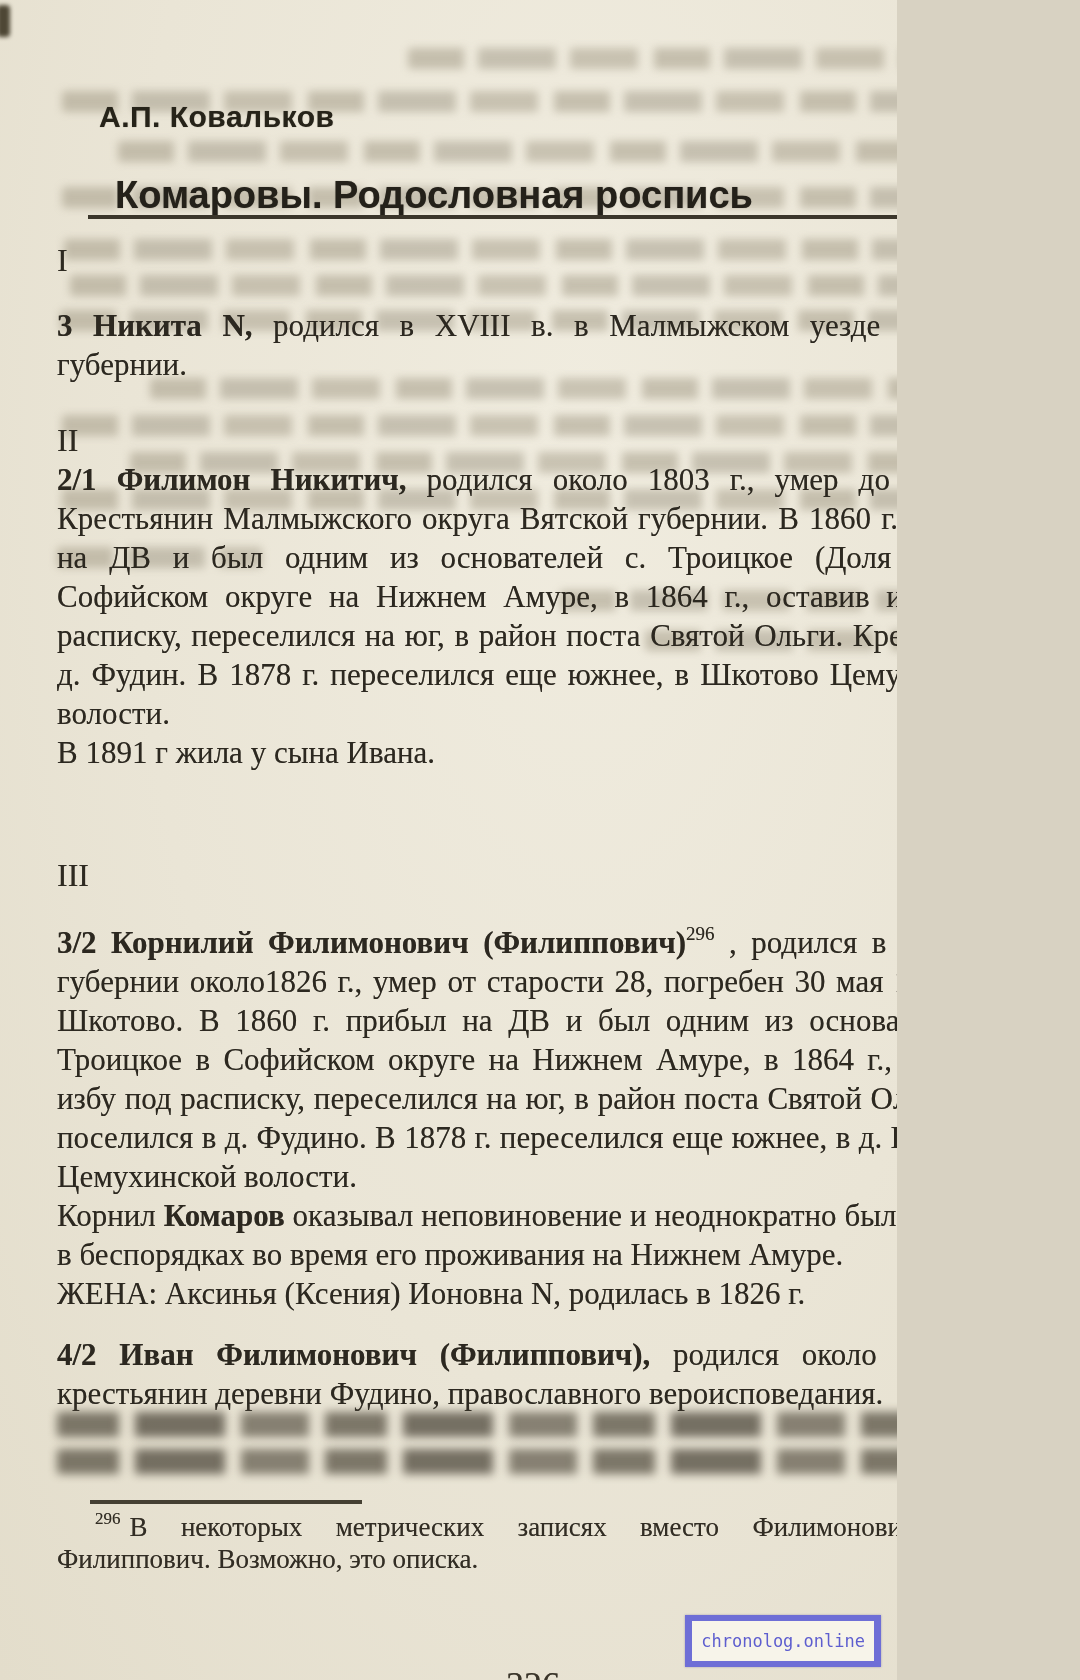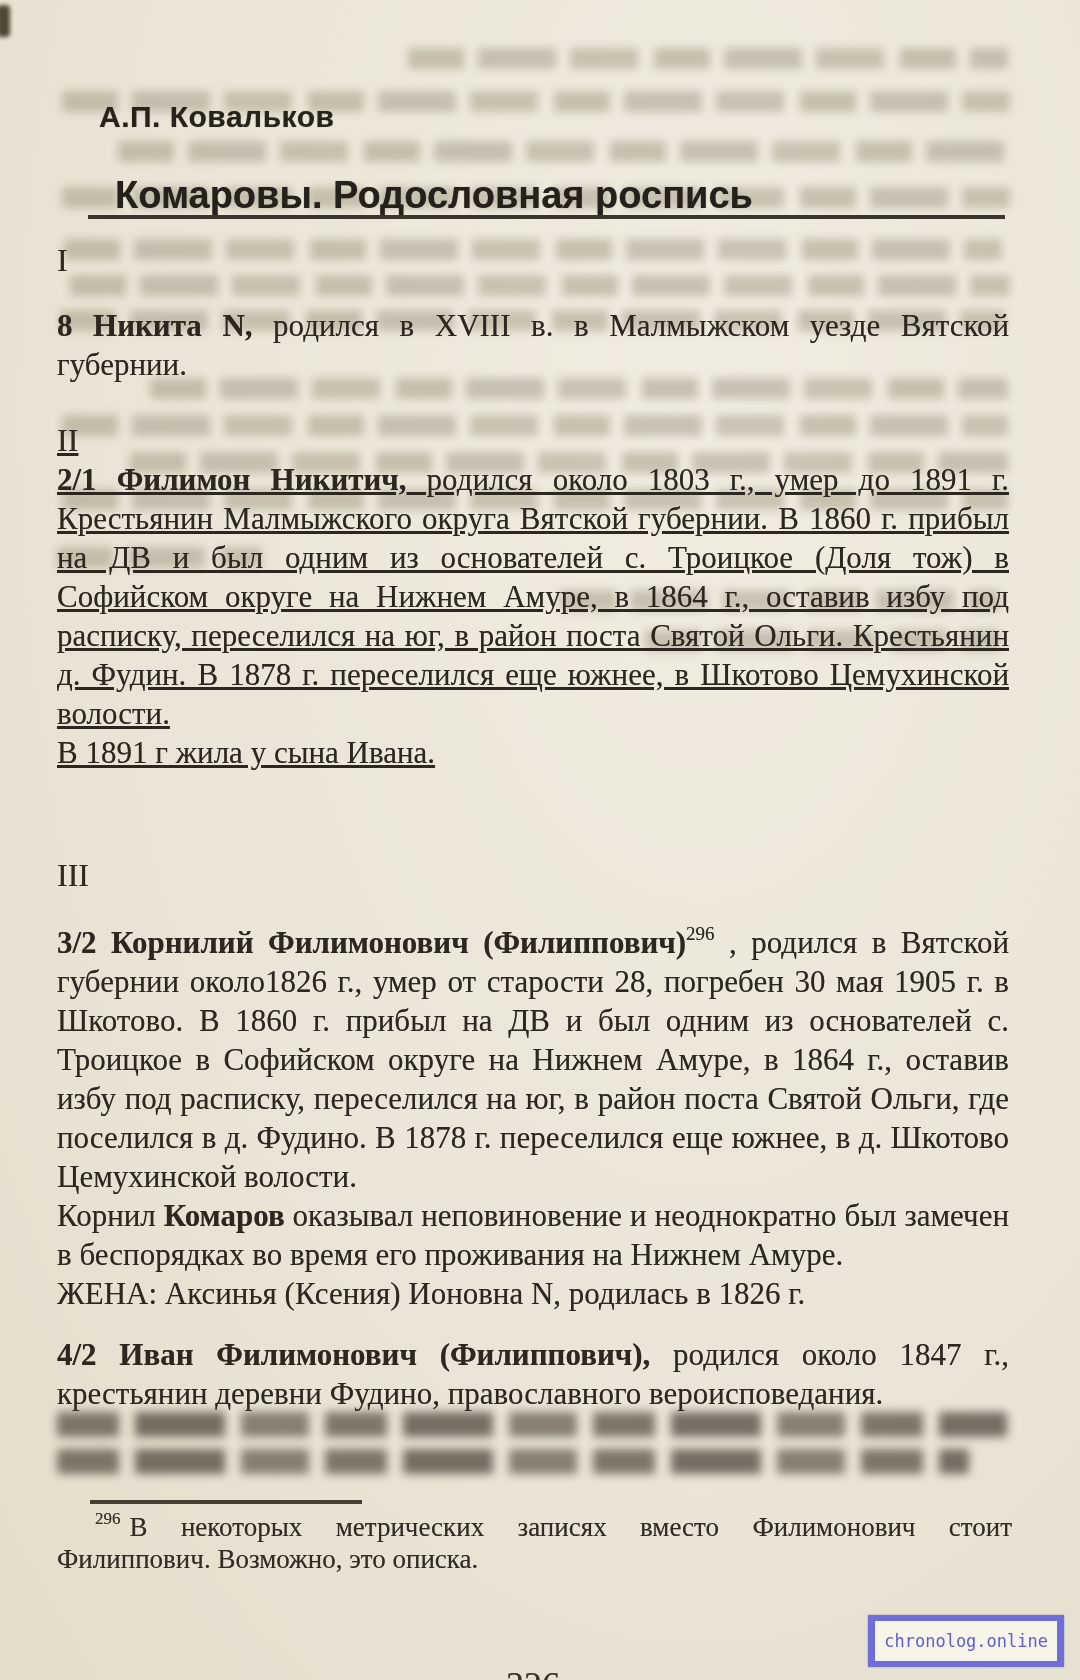--- a/index.html
+++ b/index.html
@@ -1,18 +1,18 @@
 <!DOCTYPE html>
 <html lang="ru"><head>
 <meta charset="utf-8">
 <style>
   html,body{margin:0;padding:0;}
   body{width:1080px;height:1680px;background:#d8d2c2;font-family:"Liberation Serif", serif;}
   .page{
-    position:relative;width:1080px;height:1680px;overflow:hidden;
+    position:relative;width:897px;height:1680px;overflow:hidden;
     background:#ebe6d8;
     background-image:radial-gradient(ellipse at 65% 25%, #f0ecdf 0%, #eae5d6 55%, #e3ddcb 100%);
     color:#2c2820;
   }
   
   .bleed-layer{position:absolute;inset:0;z-index:0;}
   .bleed{
     position:absolute;height:21px;border-radius:3px;
     background-image:repeating-linear-gradient(90deg,
       rgba(141,132,110,.75) 0 56px, rgba(141,132,110,0) 56px 70px,
@@ -44,21 +44,21 @@
     font-family:"Liberation Sans", sans-serif;font-weight:bold;
     font-size:38px;letter-spacing:0;color:#24211a;
     text-shadow:0 0 1px rgba(40,35,25,.45);
   }
   .title-rule{
     position:absolute;left:88px;top:215px;width:917px;height:4px;z-index:1;
     background:#3b362b;filter:blur(.5px);
   }
   
   .section{position:absolute;left:57px;width:952px;z-index:1;}
-  .sec0{top:240px;} .sec1{top:420px;text-decoration:underline;} .sec2{top:855px;}
+  .sec0{top:240px;} .sec1{top:420px;} .sec2{top:855px;}
   .numeral{
     font-size:32px;line-height:40px;color:#2e2a21;
     text-shadow:0 0 .6px rgba(40,35,25,.55);
   }
   .sec0 .entry{margin-top:26px;}
   .sec1 .entry{}
   .sec2 .entry{margin-top:28px;}
   .sec2 .entry + .entry{margin-top:22px;}
   .para{
     margin:0;font-size:31px;line-height:39px;text-align:justify;
@@ -118,21 +118,21 @@
   <div class="corner-mark"></div>
 
   <div class="author">А.П. Ковальков</div>
   <h1 class="title">Комаровы. Родословная роспись</h1>
   <div class="title-rule"></div>
 
   <div id="sections">
       <div class="section sec0">
         <div class="numeral">I</div>
         <div class="entry">
-          <p class="para"><span class="b">8 Никита N,</span><span> родился в XVIII в. в Малмыжском уезде Вятской губернии.</span></p>
+          <p class="para"><span class="b">3 Никита N,</span><span> родился в XVIII в. в Малмыжском уезде Вятской губернии.</span></p>
         </div>
       </div>
       <div class="section sec1">
         <div class="numeral">II</div>
         <div class="entry">
           <p class="para"><span class="b">2/1 Филимон Никитич,</span><span> родился около 1803 г., умер до 1891 г. Крестьянин Малмыжского округа Вятской губернии. В 1860 г. прибыл на ДВ и был одним из основателей с. Троицкое (Доля тож) в Софийском округе на Нижнем Амуре, в 1864 г., оставив избу под расписку, переселился на юг, в район поста Святой Ольги. Крестьянин д. Фудин. В 1878 г. переселился еще южнее, в Шкотово Цемухинской волости.</span></p>
           <p class="para"><span>В 1891 г жила у сына Ивана.</span></p>
         </div>
       </div>
       <div class="section sec2">

